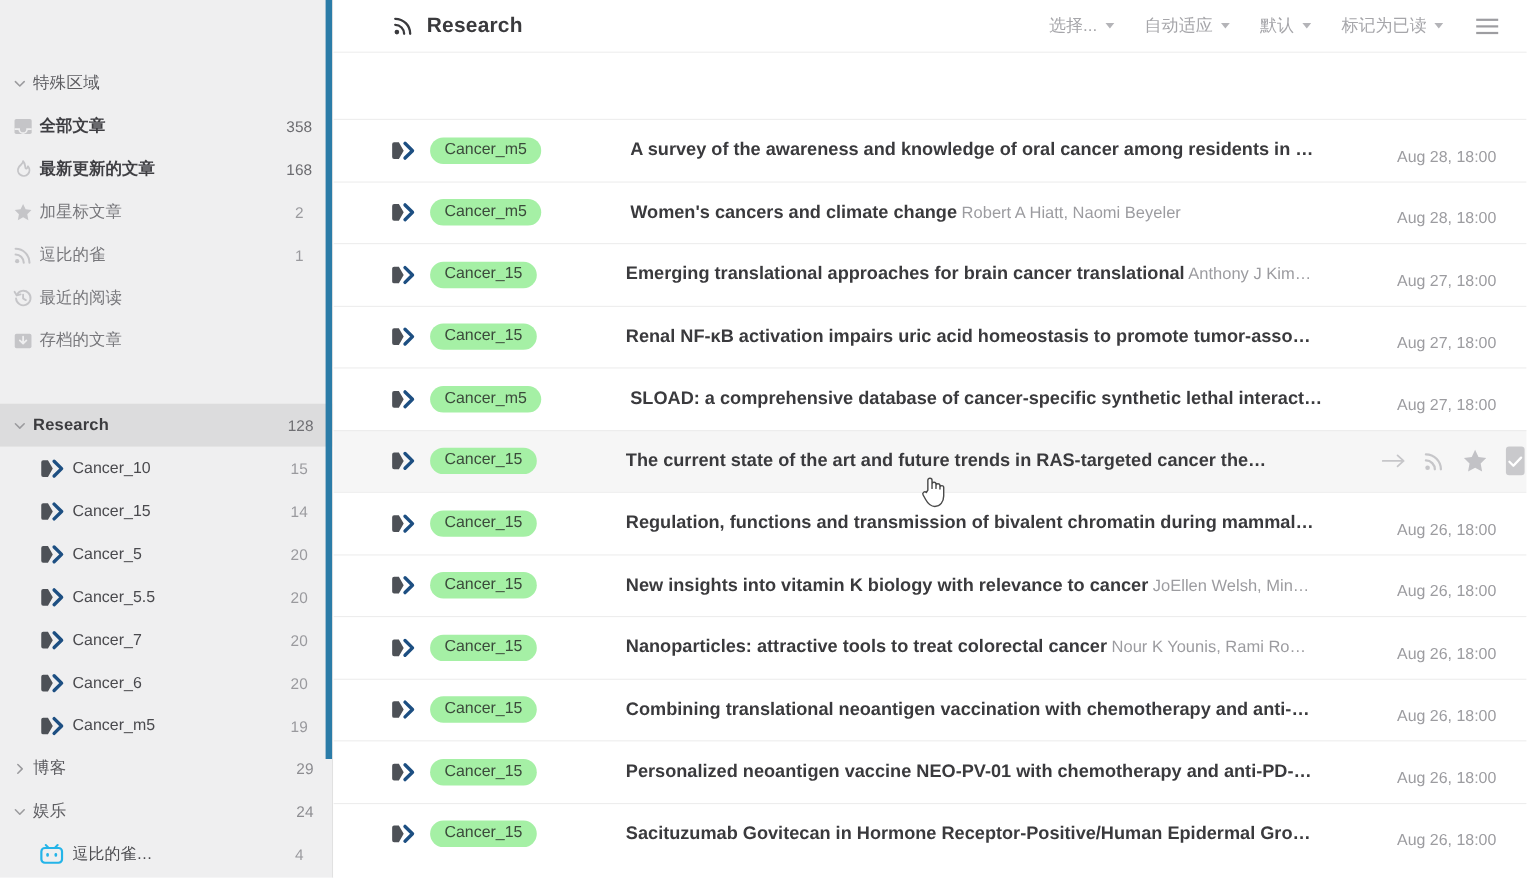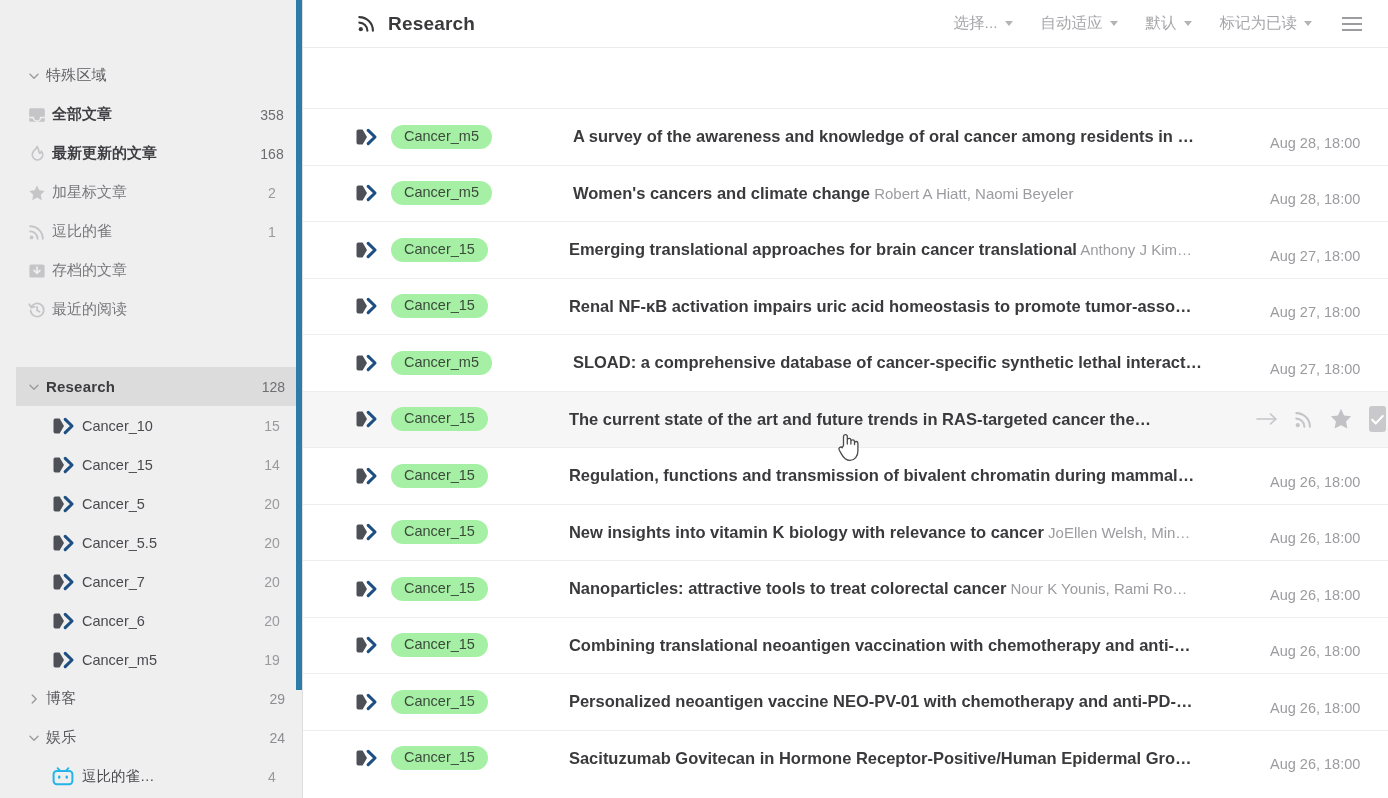--- a/index.html
+++ b/index.html
@@ -13,21 +13,21 @@
   #app { display: flex; width: 1388px; height: 798px; position: relative; }
 
   
   #sidebar {
     width: 303px; height: 798px;
     background: #efeff0;
     position: relative;
     overflow: hidden;
     flex: 0 0 303px;
   }
-  .sb-scroll { position:absolute; inset:0; overflow:hidden;padding-left:16px; }
+  .sb-scroll { position:absolute; inset:0; overflow:hidden; }
   .sb-pad-top { height: 56px; }
 
   .sb-group-head {
     display: flex; align-items: center;
     height: 39px;
     padding: 0 18px 0 6px;
     cursor: pointer;
   }
   .sb-group-head.active { background: #dcdcdd; }
   .caret {
@@ -225,37 +225,37 @@
               <path d="M2.2 3.2 a12.6 12.6 0 0 1 12.6 12.6" fill="none" stroke="currentColor" stroke-width="1.9" stroke-linecap="round"></path>
             </svg>
         </span>
         <span class="sb-label">逗比的雀</span>
         <span class="sb-count">1</span>
       </div>
 
       <div class="sb-item dim">
         <span class="sb-ico">
           <svg width="18" height="18" viewBox="0 0 18 18">
-              <rect x="1.4" y="2.4" width="15.2" height="13.2" rx="1.6" fill="currentColor"></rect>
-              <path d="M9 5 V11 M6 8.4 L9 11.4 12 8.4" fill="none" stroke="#efeff0" stroke-width="1.6" stroke-linecap="round" stroke-linejoin="round"></path>
-            </svg>
-        </span>
-        <span class="sb-label">存档的文章</span>
+              <path d="M3.2 6.2 A6.6 6.6 0 1 1 2.6 9.4" fill="none" stroke="currentColor" stroke-width="1.7" stroke-linecap="round"></path>
+              <path d="M1.2 3.2 L3.3 6.6 L6.7 5.6" fill="none" stroke="currentColor" stroke-width="1.7" stroke-linecap="round" stroke-linejoin="round"></path>
+              <path d="M9 5.8 V9.3 L11.5 10.8" fill="none" stroke="currentColor" stroke-width="1.7" stroke-linecap="round" stroke-linejoin="round"></path>
+            </svg>
+        </span>
+        <span class="sb-label">最近的阅读</span>
         <span class="sb-count"></span>
       </div>
 
       <div class="sb-item dim">
         <span class="sb-ico">
           <svg width="18" height="18" viewBox="0 0 18 18">
-              <path d="M3.2 6.2 A6.6 6.6 0 1 1 2.6 9.4" fill="none" stroke="currentColor" stroke-width="1.7" stroke-linecap="round"></path>
-              <path d="M1.2 3.2 L3.3 6.6 L6.7 5.6" fill="none" stroke="currentColor" stroke-width="1.7" stroke-linecap="round" stroke-linejoin="round"></path>
-              <path d="M9 5.8 V9.3 L11.5 10.8" fill="none" stroke="currentColor" stroke-width="1.7" stroke-linecap="round" stroke-linejoin="round"></path>
-            </svg>
-        </span>
-        <span class="sb-label">最近的阅读</span>
+              <rect x="1.4" y="2.4" width="15.2" height="13.2" rx="1.6" fill="currentColor"></rect>
+              <path d="M9 5 V11 M6 8.4 L9 11.4 12 8.4" fill="none" stroke="#efeff0" stroke-width="1.6" stroke-linecap="round" stroke-linejoin="round"></path>
+            </svg>
+        </span>
+        <span class="sb-label">存档的文章</span>
         <span class="sb-count"></span>
       </div>
 
       <div style="height:38px"></div>
 
       <div class="sb-group-head active">
         <span class="caret">
           <svg width="14" height="14" viewBox="0 0 14 14">
               <path d="M3 5.2 L7 9.2 L11 5.2" fill="none" stroke="currentColor" stroke-width="1.4" stroke-linecap="round" stroke-linejoin="round"></path>
             </svg>

